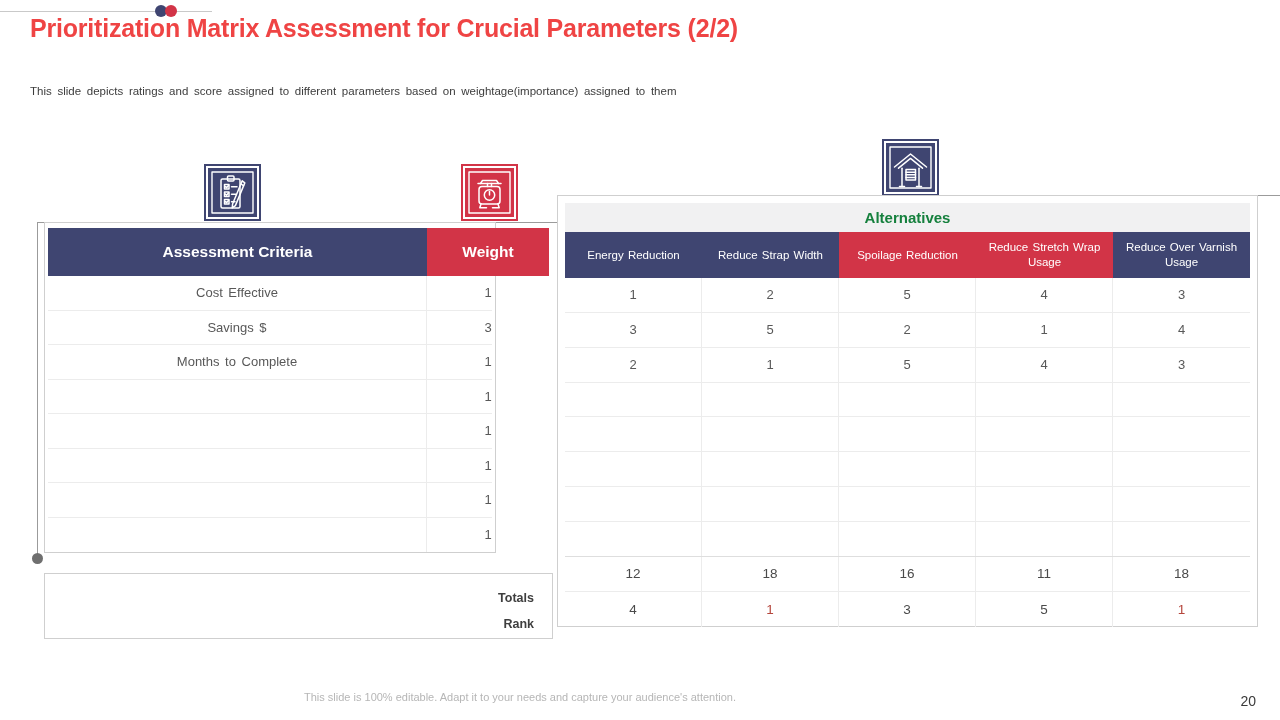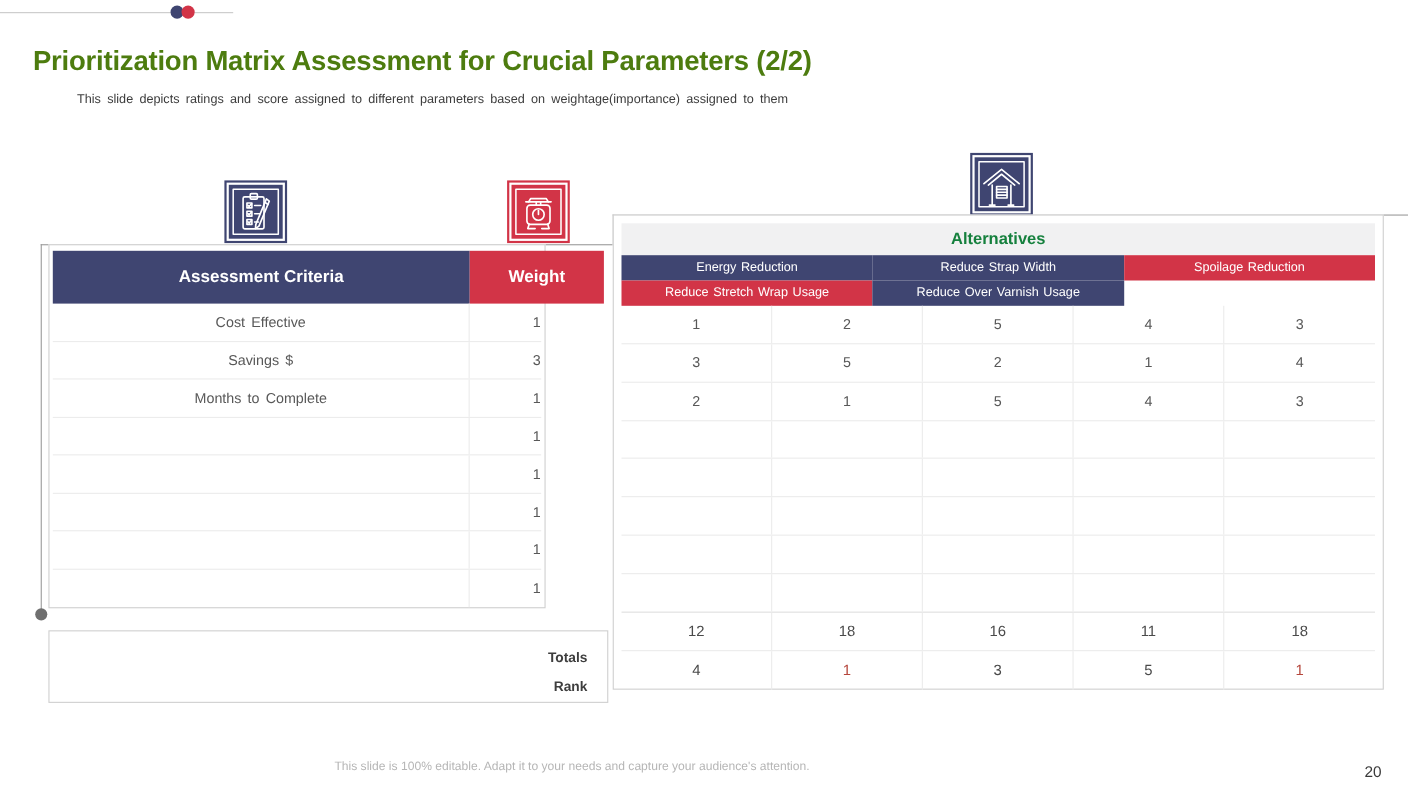--- a/index.html
+++ b/index.html
@@ -9,23 +9,23 @@
     font-family:"Liberation Sans", sans-serif; overflow:hidden;
     --navy:#3f4571; --red:#d23447; --band:#f1f1f2; --line:#9b9b9b;
     --cellborder:#ececec; --boxborder:#cfcfcf; --datatext:#585858; --rankhl:#b5463c;
   }
   
   .deco-line { position:absolute; left:0; top:11px; width:212px; height:1px; background:#c9c9c9; }
   .deco-dot { position:absolute; top:5px; width:12px; height:12px; border-radius:50%; }
   .deco-dot.navy { left:155px; background:var(--navy); }
   .deco-dot.red  { left:165px; background:var(--red); }
 
-  .title { position:absolute; left:30px; top:42px; width:980px; font-size:25px; font-weight:bold;
-           color:#4d7c0f; letter-spacing:-0.2px; }
-  .subtitle { position:absolute; left:30px; top:85px; width:900px; font-size:11.5px; color:#3c3c3c; word-spacing:2.5px;margin-left:40px; }
+  .title { position:absolute; left:30px; top:14px; width:980px; font-size:25px; font-weight:bold;
+           color:#ef4444; letter-spacing:-0.2px; }
+  .subtitle { position:absolute; left:30px; top:85px; width:900px; font-size:11.5px; color:#3c3c3c; word-spacing:2.5px; }
 
   
   .hl-left  { position:absolute; left:37px; top:222px; width:520px; height:1px; background:var(--line); }
   .vl-left  { position:absolute; left:37px; top:222px; width:1px; height:333px; background:var(--line); }
   .vl-mid   { position:absolute; left:557px; top:195px; width:1px; height:28px; background:var(--line); }
   .hl-right { position:absolute; left:557px; top:195px; width:723px; height:1px; background:var(--line); }
   .end-dot  { position:absolute; left:32px; top:553px; width:11px; height:11px; border-radius:50%; background:#6f6f6f; }
 
   
   .icon-frame { position:absolute; width:57px; height:57px; background:#fff; padding:2px; }
@@ -56,21 +56,21 @@
 
   .totals-box { position:absolute; left:44px; top:561px; width:509px; height:66px;
                 border:1px solid var(--boxborder); background:#fff; padding:11px 18px 0 0;margin-top:12px; }
   .totals-box .lbl { text-align:right; font-weight:bold; font-size:12.5px; color:#3e3e3e; line-height:26px; }
 
   
   .alt-box { position:absolute; left:557px; top:195px; width:701px; height:432px;
              border:1px solid var(--boxborder); background:#fff; padding:7px 7px 0 7px; }
   .alt-band { height:29px; background:var(--band); display:flex; align-items:center; justify-content:center;
               font-weight:bold; font-size:15px; color:#15803d; }
-  .alt-header { display:grid; grid-template-columns:repeat(3,1fr); height:46px; }
+  .alt-header { display:grid; grid-template-columns:repeat(5,1fr); height:46px; }
   .alt-header .ahc { display:flex; align-items:center; justify-content:center; text-align:center;
                      color:#fff; font-size:11.5px; line-height:1.3; padding:2px 6px; word-spacing:1px; }
   .ahc.navy { background:var(--navy); }
   .ahc.red  { background:var(--red); }
   .arow { display:grid; grid-template-columns:repeat(5,1fr); height:34.85px; border-bottom:1px solid var(--cellborder); }
   .acell { display:flex; align-items:center; justify-content:center; font-size:13px;
            color:var(--datatext); border-right:1px solid var(--cellborder); }
   .acell:last-child { border-right:none; }
   .arow.summary { height:35px; }
   .arow.summary .acell { font-size:13.5px; color:#4a4a4a; }

